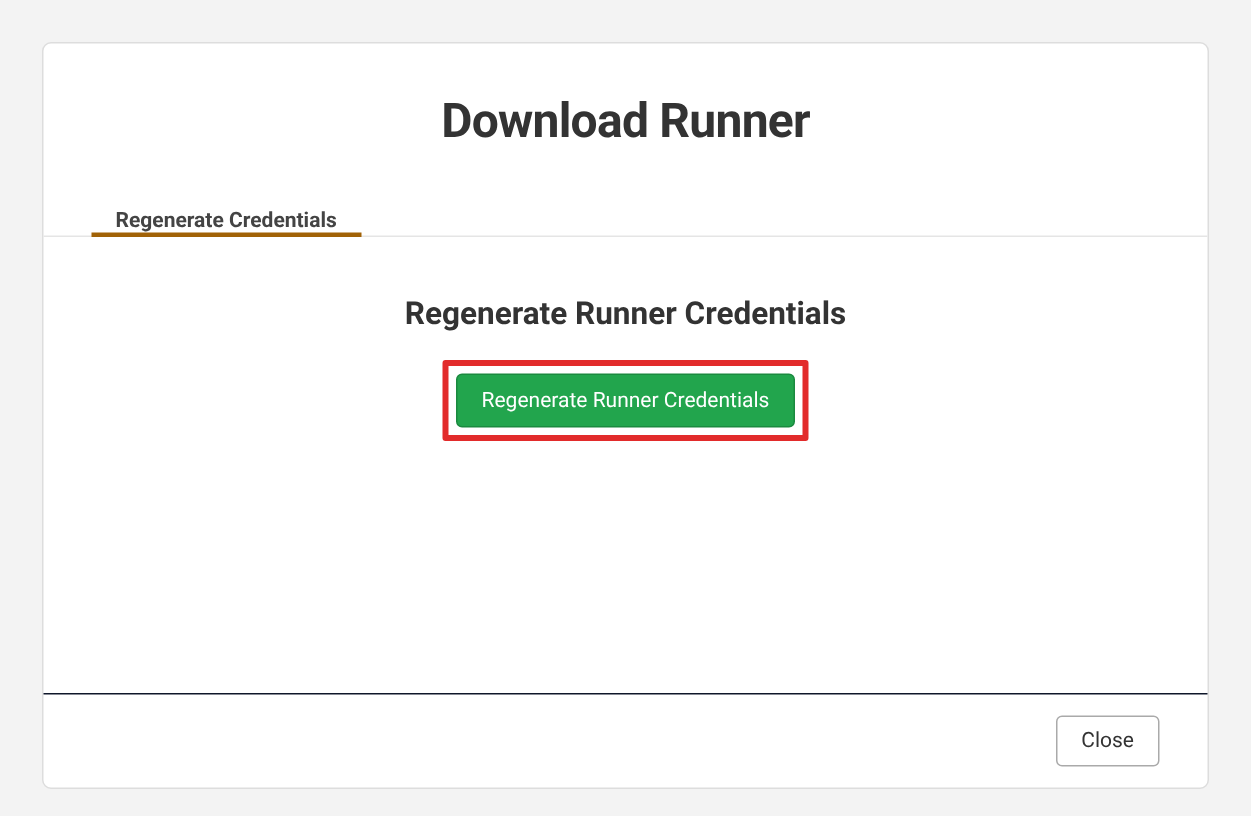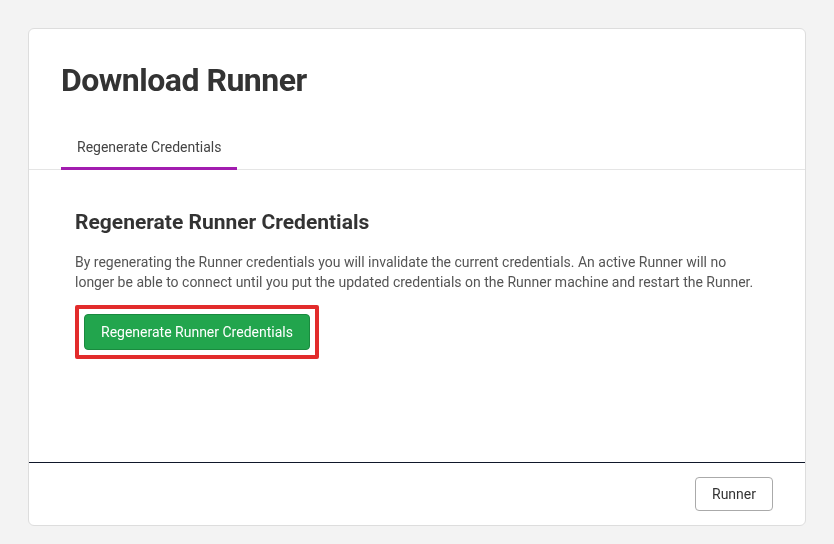--- a/index.html
+++ b/index.html
@@ -1,15 +1,15 @@
 <!DOCTYPE html>
 <html><head>
   <meta charset="utf-8">
   <style>
-    * { box-sizing: border-box; margin: 0; padding: 0; }
+    * { box-sizing: border-box; margin: 0; padding: 0; text-align: center; }
     body {
       background: #f3f3f3;
       font-family: -apple-system, BlinkMacSystemFont, "Segoe UI", Roboto, Helvetica, Arial, sans-serif;
       width: 834px;
       height: 544px;
       overflow: hidden;
       padding: 28px;
     }
     .modal {
       background: #fff;
@@ -29,25 +29,25 @@
       color: #333;
       letter-spacing: -0.5px;
       margin-bottom: 28px;
     }
     .tabs {
       display: flex;
       border-bottom: 1px solid #e5e5e5;
       padding: 0 32px;
     }
     .tab {
-      padding: 12px 16px 12px 16px;
+      padding: 12px 16px 0 16px;
       font-size: 14px;
-      font-weight: 400;
+      font-weight: 700;
       color: #444;
-      border-bottom: 3px solid #a21caf;
+      border-bottom: 3px solid #a16207;
       margin-bottom: -1px;
       cursor: pointer;
     }
     .modal-body {
       padding: 40px 46px 24px 46px;
       flex: 1;
       border-bottom: 1px solid #0f172a;
     }
     .section-title {
       font-size: 21px;
@@ -98,21 +98,20 @@
 
 <div class="modal">
   <div class="modal-header">
     <h1 class="modal-title">Download Runner</h1>
   </div>
   <div class="tabs">
     <div class="tab">Regenerate Credentials</div>
   </div>
   <div class="modal-body">
     <h2 class="section-title">Regenerate Runner Credentials</h2>
-    <p class="section-text">By regenerating the Runner credentials you will invalidate the current credentials. An active Runner will no longer be able to connect until you put the updated credentials on the Runner machine and restart the Runner.</p>
     <div class="highlight-wrap">
       <button class="regen-btn">Regenerate Runner Credentials</button>
     </div>
   </div>
   <div class="modal-footer">
-    <button class="close-btn">Runner</button>
+    <button class="close-btn">Close</button>
   </div>
 </div>
 
 </body></html>

